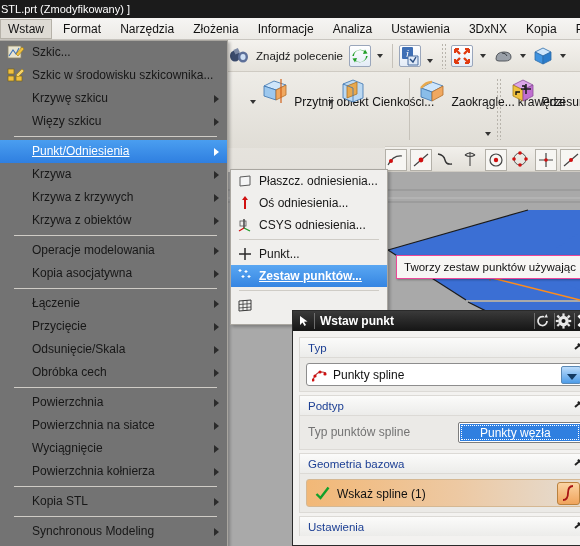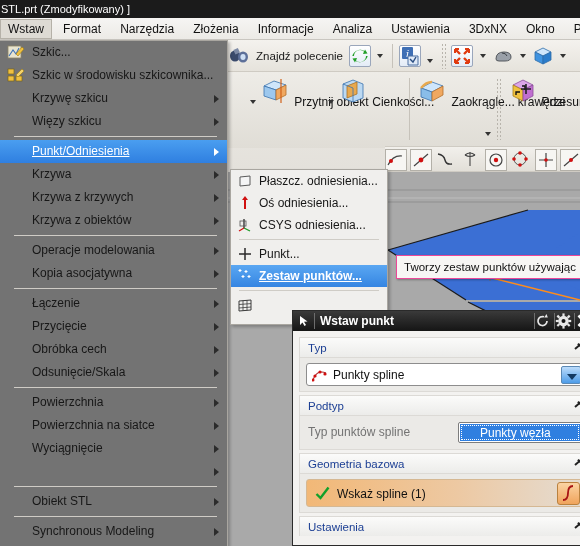--- a/index.html
+++ b/index.html
@@ -261,21 +261,21 @@
 
   <div class="menubar">
     <span class="mi active"><span>Wstaw</span></span>
     <span class="mi"><span>Format</span></span>
     <span class="mi"><span>Narzędzia</span></span>
     <span class="mi"><span>Złożenia</span></span>
     <span class="mi"><span>Informacje</span></span>
     <span class="mi"><span>Analiza</span></span>
     <span class="mi"><span>Ustawienia</span></span>
     <span class="mi"><span>3DxNX</span></span>
-    <span class="mi"><span>Okno</span></span>
+    <span class="mi"><span>Kopia</span></span>
     <span class="mi"><span>Pomoc</span></span>
   </div>
 
   <div class="ribbon">
 
     <div class="ribbon-row1">
       <span class="tb-icon">
         <svg width="22" height="22" viewBox="0 0 22 22">
           <ellipse cx="7" cy="11" rx="5" ry="5.5" fill="#3a4a6b"></ellipse>
           <ellipse cx="15" cy="12" rx="5" ry="5.5" fill="#5d7099"></ellipse>
@@ -540,54 +540,55 @@
       <span>Łączenie</span>
       <span class="arrow"></span>
     </div>
 
     <div class="menu-item">
       <span>Przycięcie</span>
       <span class="arrow"></span>
     </div>
 
     <div class="menu-item">
+      <span>Odsunięcie/Skala</span>
+      <span class="arrow"></span>
+    </div>
+
+    <div class="menu-item">
       <span>Obróbka cech</span>
       <span class="arrow"></span>
     </div>
 
-    <div class="menu-item">
-      <span>Odsunięcie/Skala</span>
-      <span class="arrow"></span>
-    </div>
-
     <div class="menu-sep"></div>
 
     <div class="menu-item">
       <span>Powierzchnia</span>
       <span class="arrow"></span>
     </div>
 
     <div class="menu-item">
       <span>Powierzchnia na siatce</span>
       <span class="arrow"></span>
     </div>
 
     <div class="menu-item">
       <span>Wyciągnięcie</span>
       <span class="arrow"></span>
     </div>
 
     <div class="menu-item">
+      <span>Powierzchnia kołnierza</span>
       <span class="arrow"></span>
     </div>
 
     <div class="menu-sep"></div>
 
     <div class="menu-item">
-      <span>Obiekt STL</span>
+      <span>Kopia STL</span>
       <span class="arrow"></span>
     </div>
 
     <div class="menu-sep"></div>
 
     <div class="menu-item">
       <span>Synchronous Modeling</span>
       <span class="arrow"></span>
     </div>
   </div>

